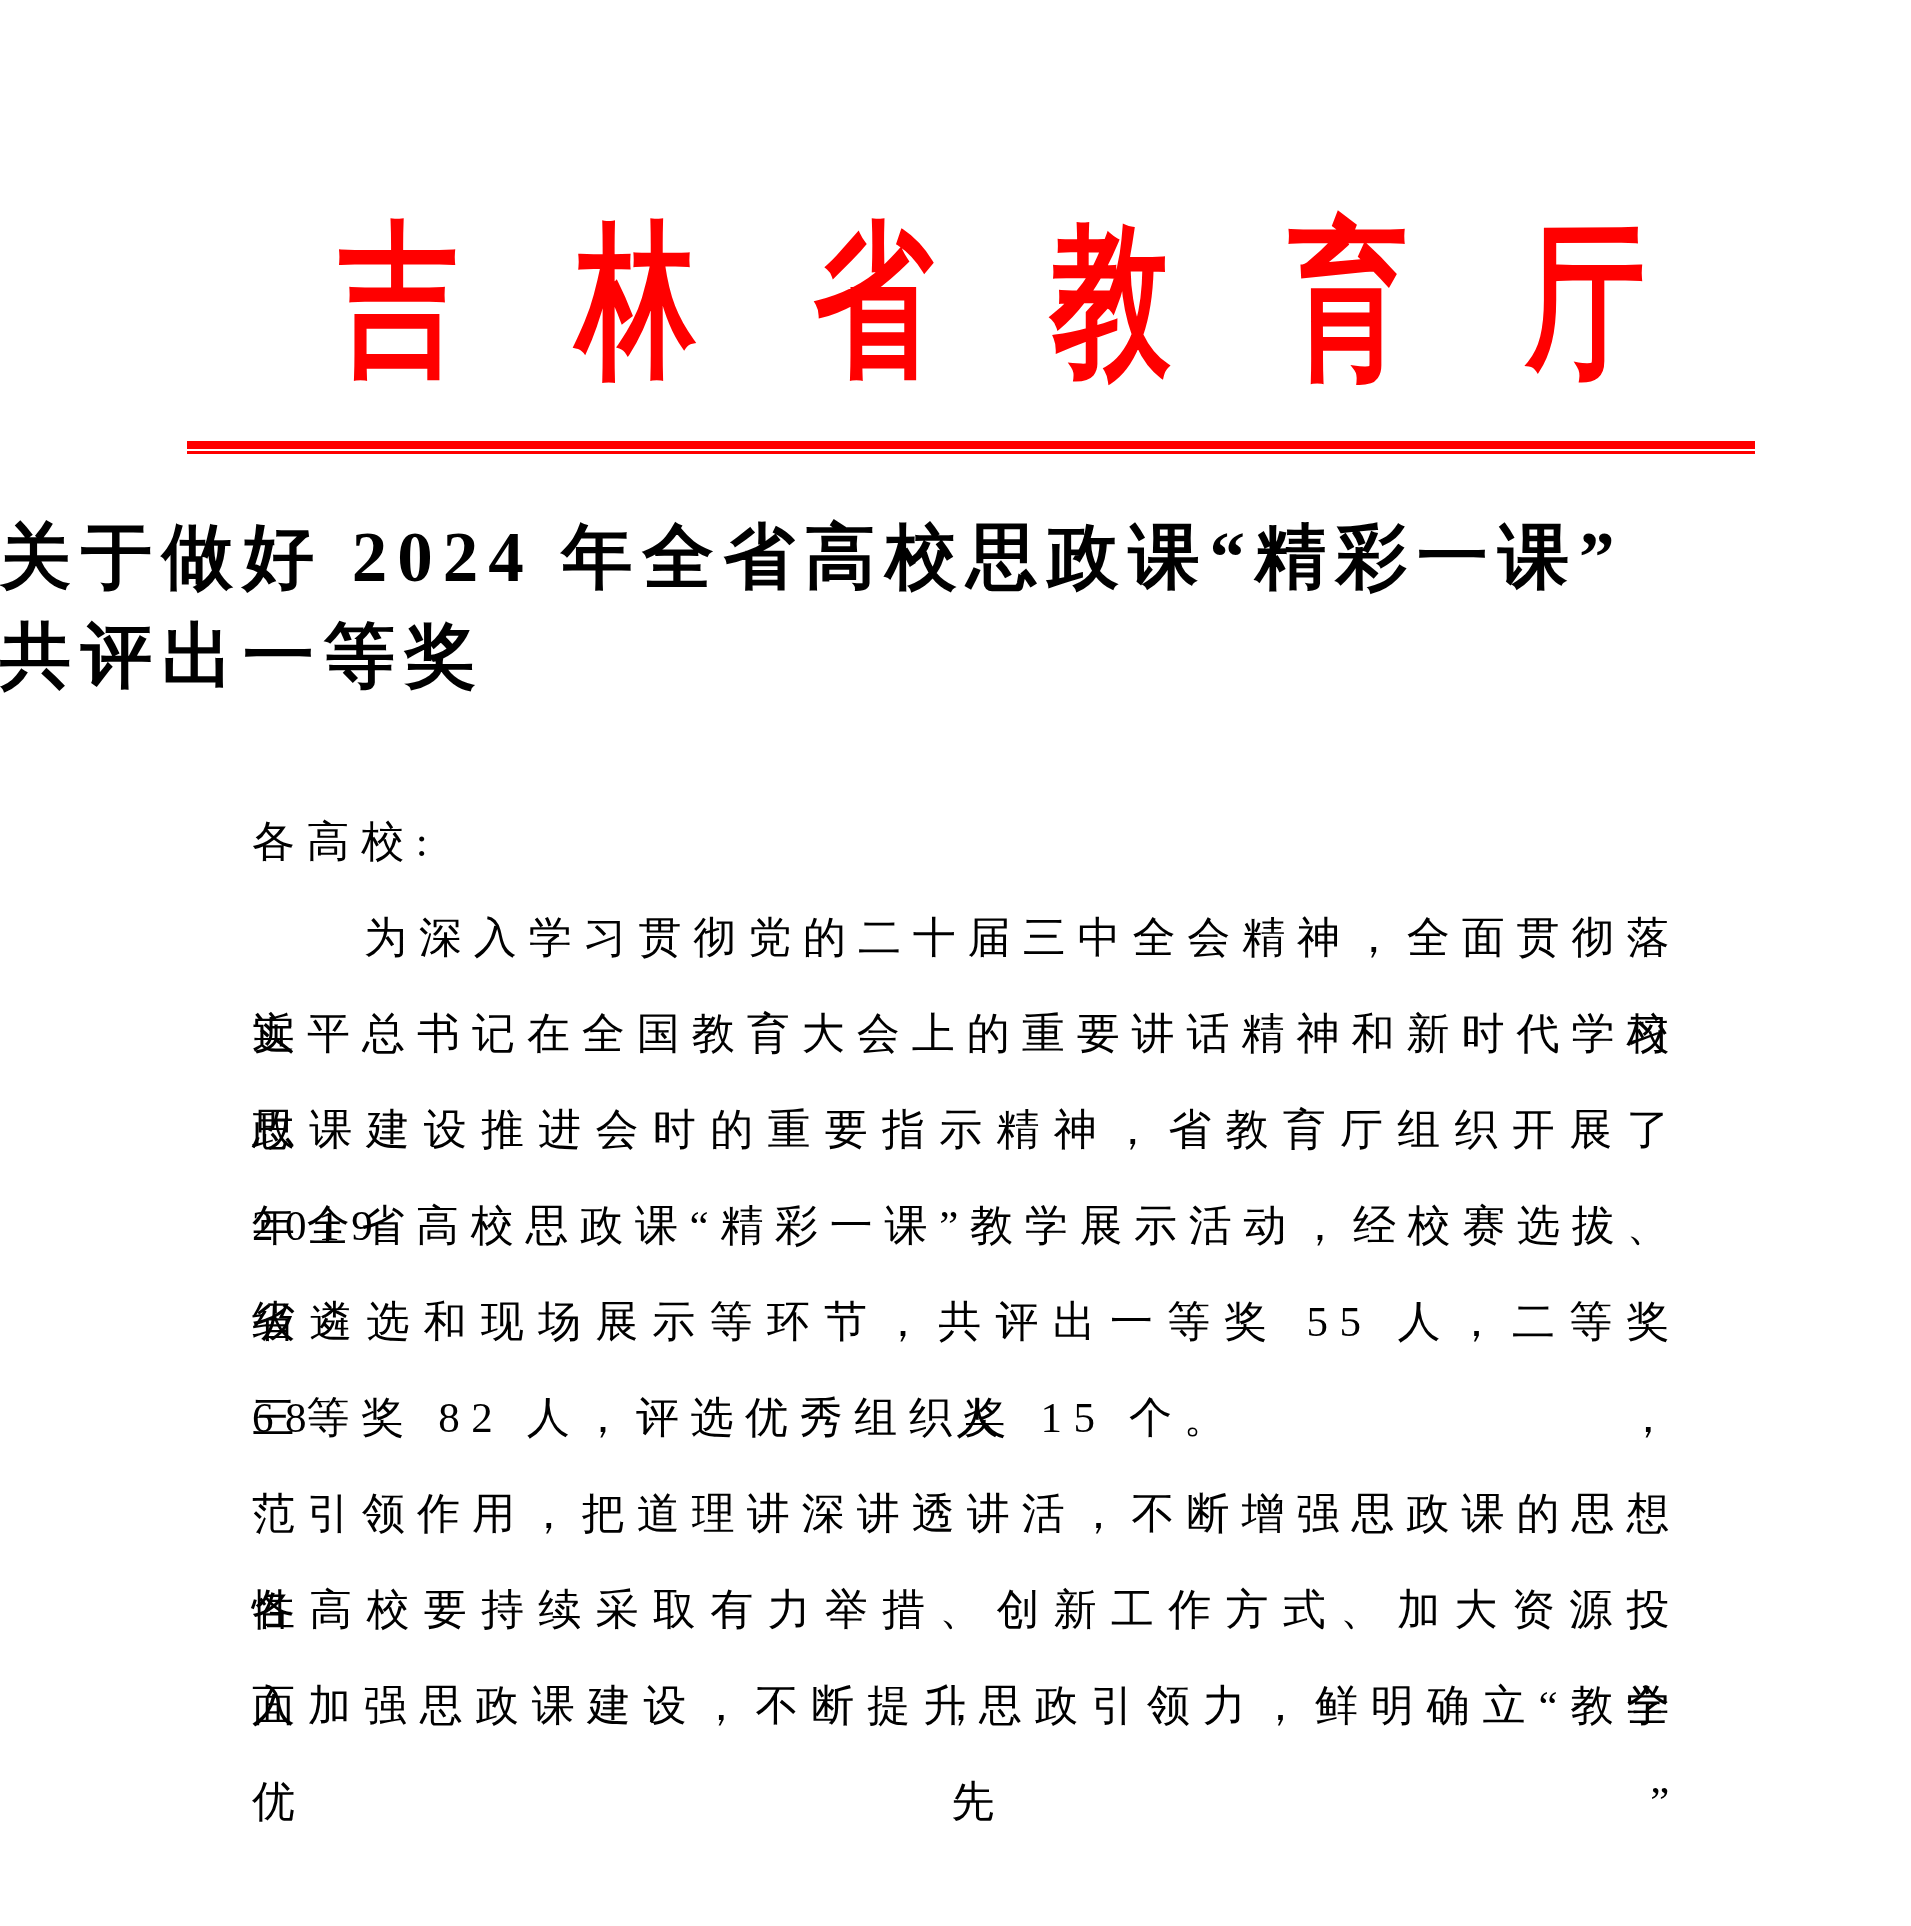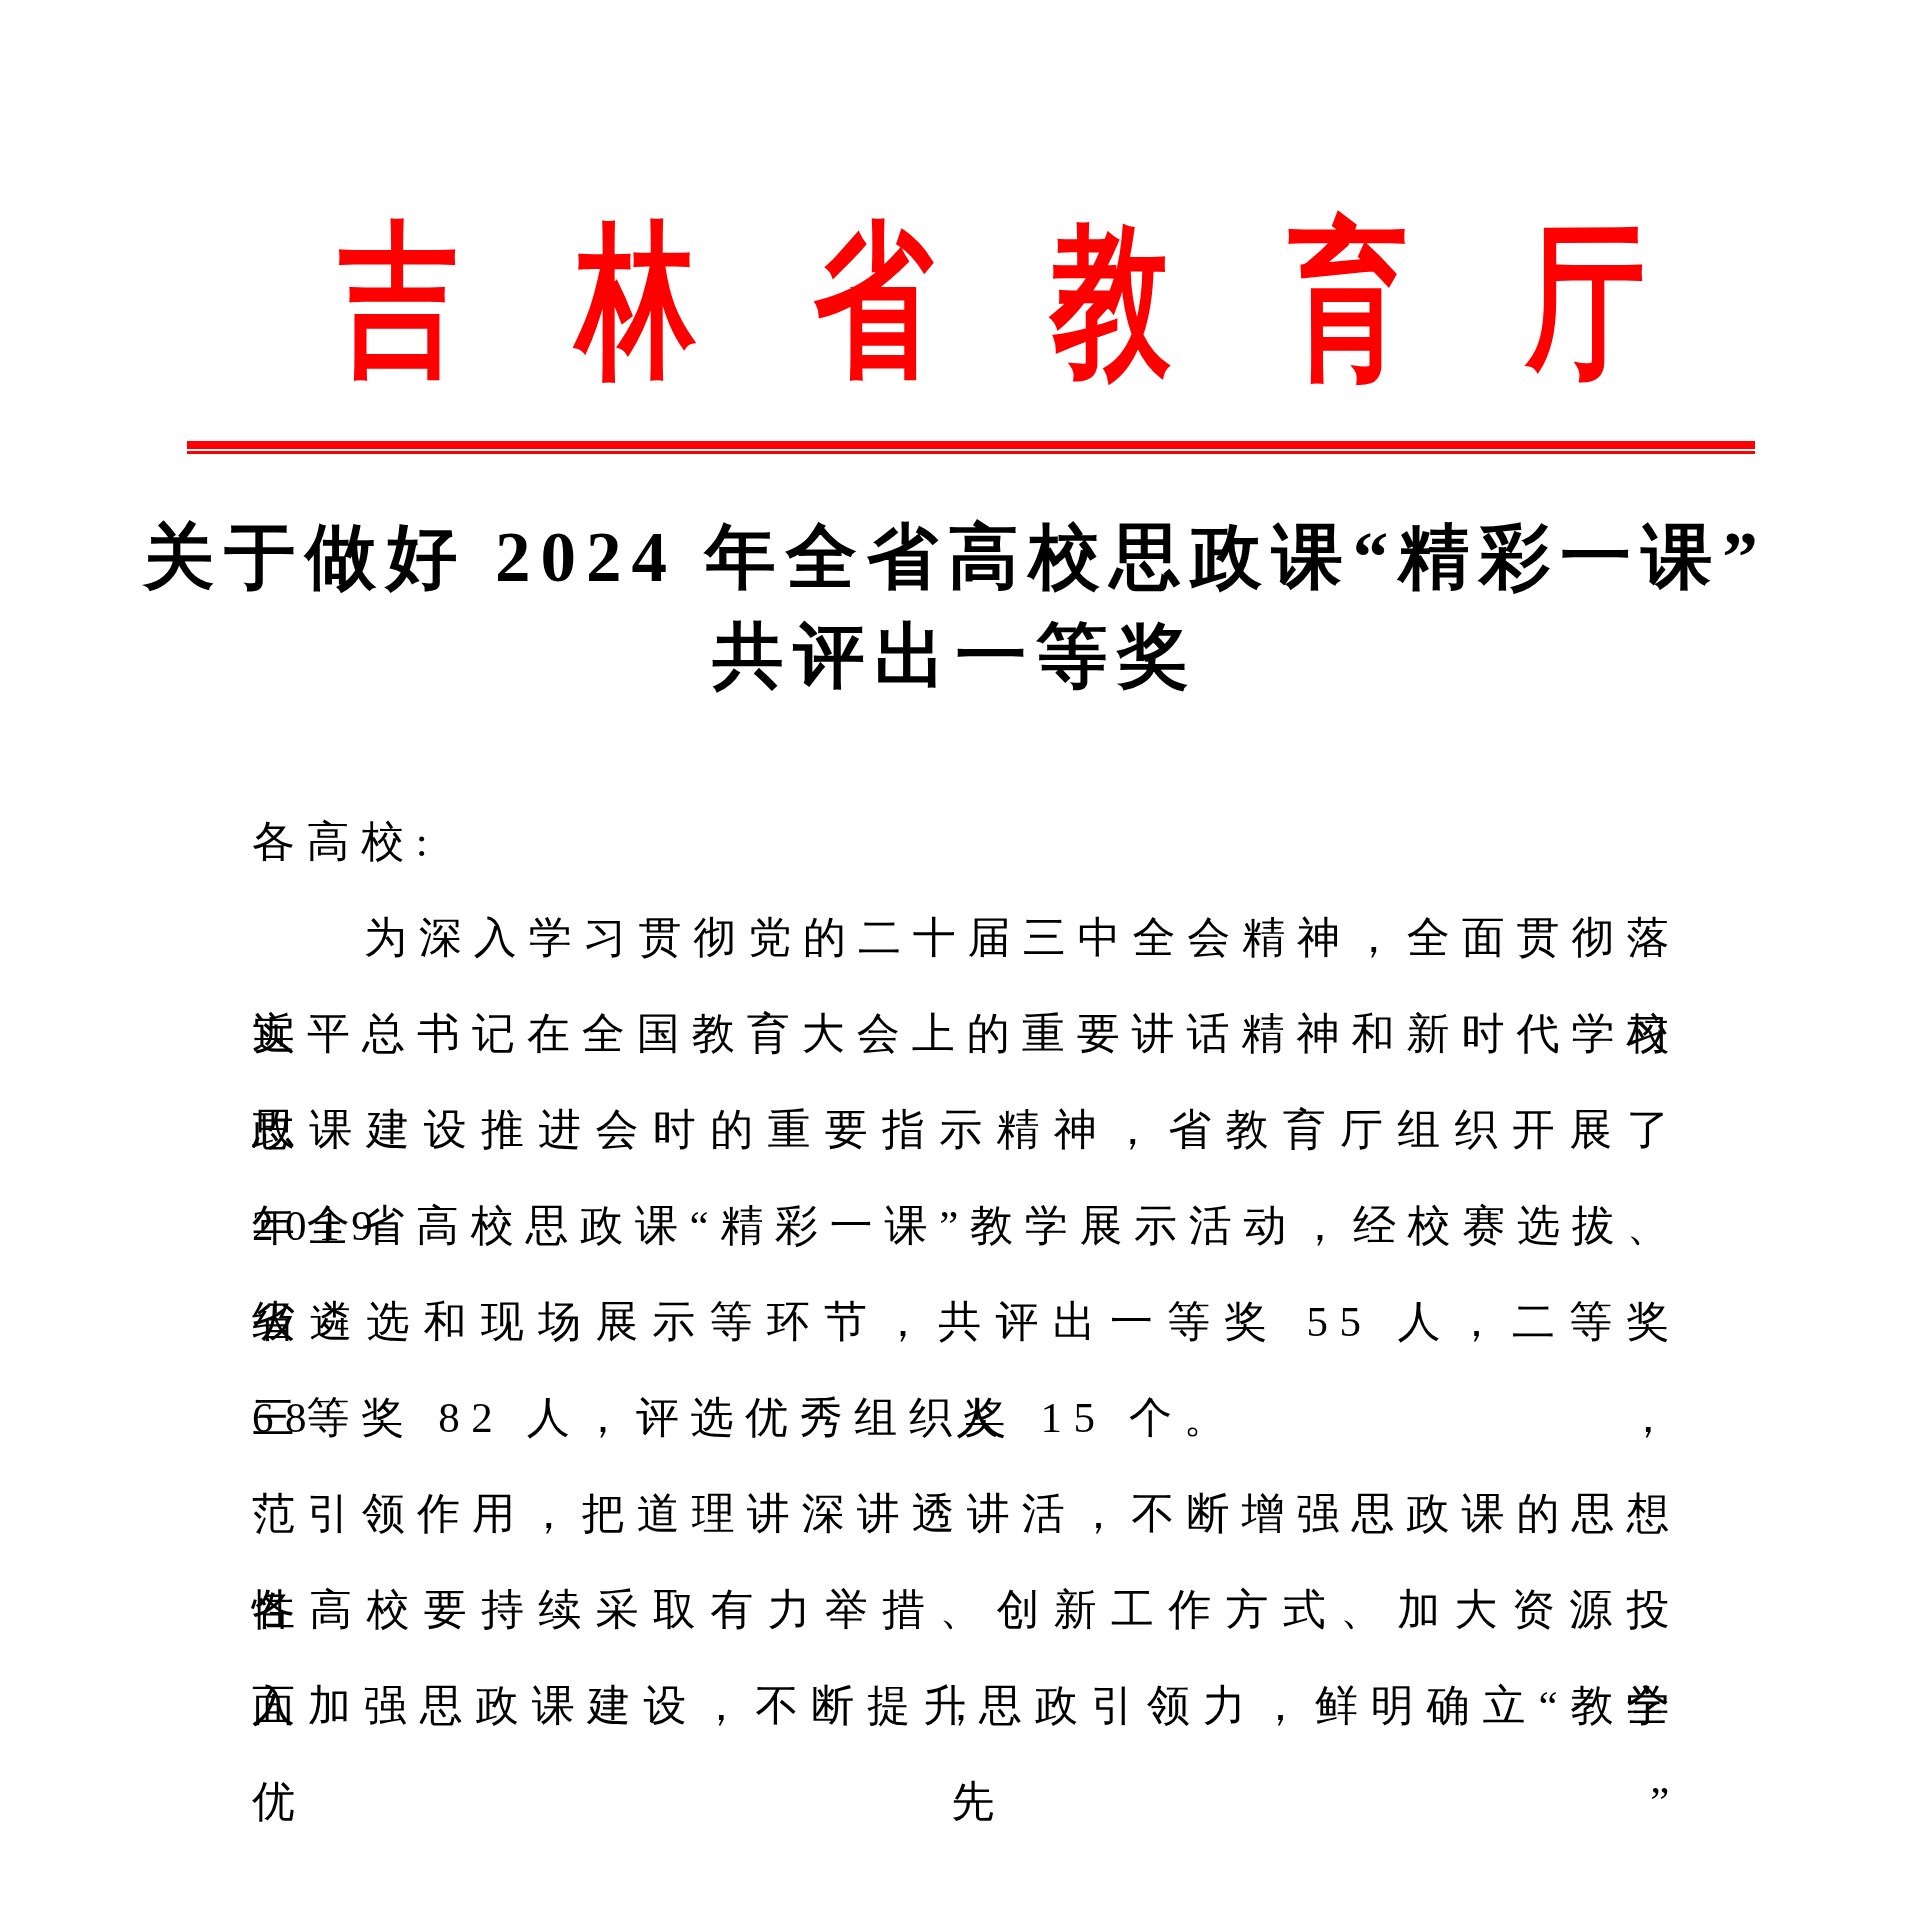--- a/index.html
+++ b/index.html
@@ -39,21 +39,20 @@
   }
   .rule-header-thick { top: 441px; height: 7.7px; }
   .rule-header-thin  { top: 451px; height: 3.1px; }
 
   
   .title-block {
     position: absolute;
     top: 508px;
     left: 0;
     width: 1911px;
-    text-align: center;
     color: #000000;
     font-weight: bold;
     font-size: 71px;
     line-height: 99px;
     letter-spacing: 10px;
     white-space: nowrap;
   }
 
   
   .body-block {

